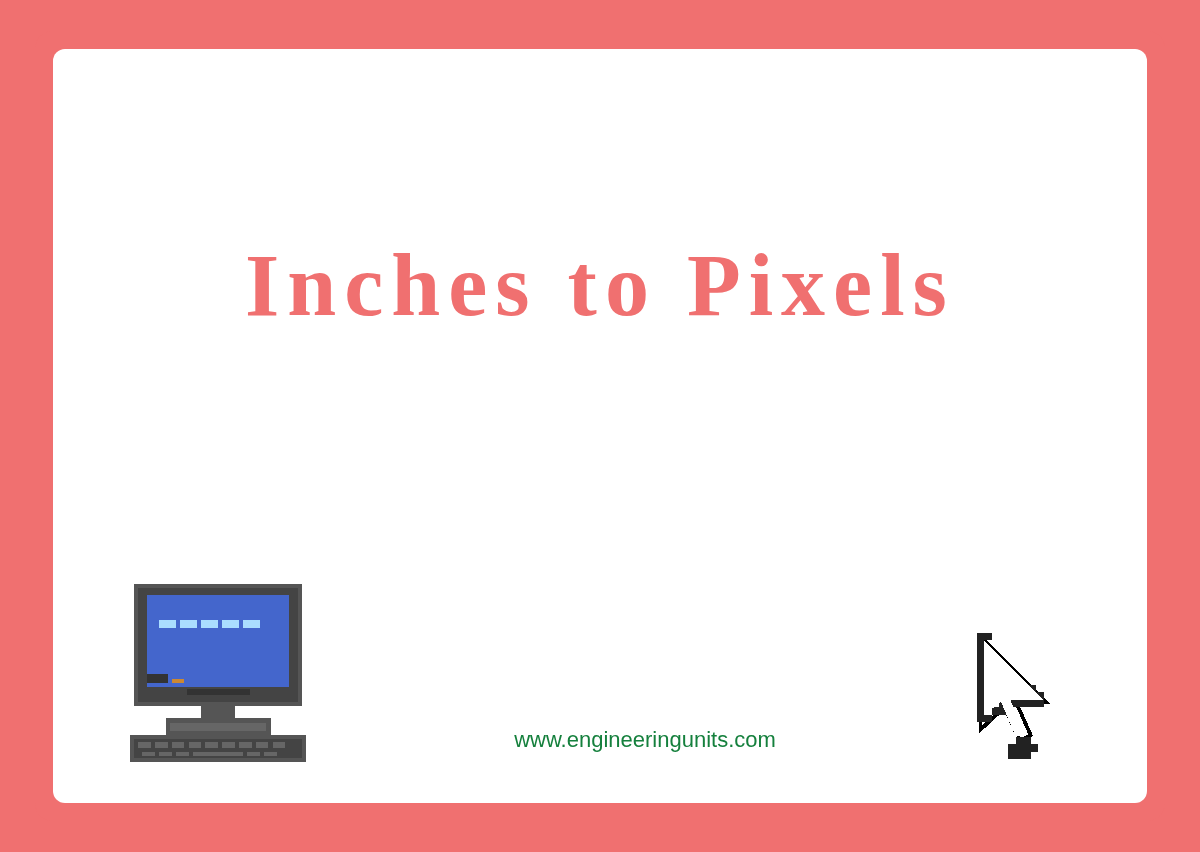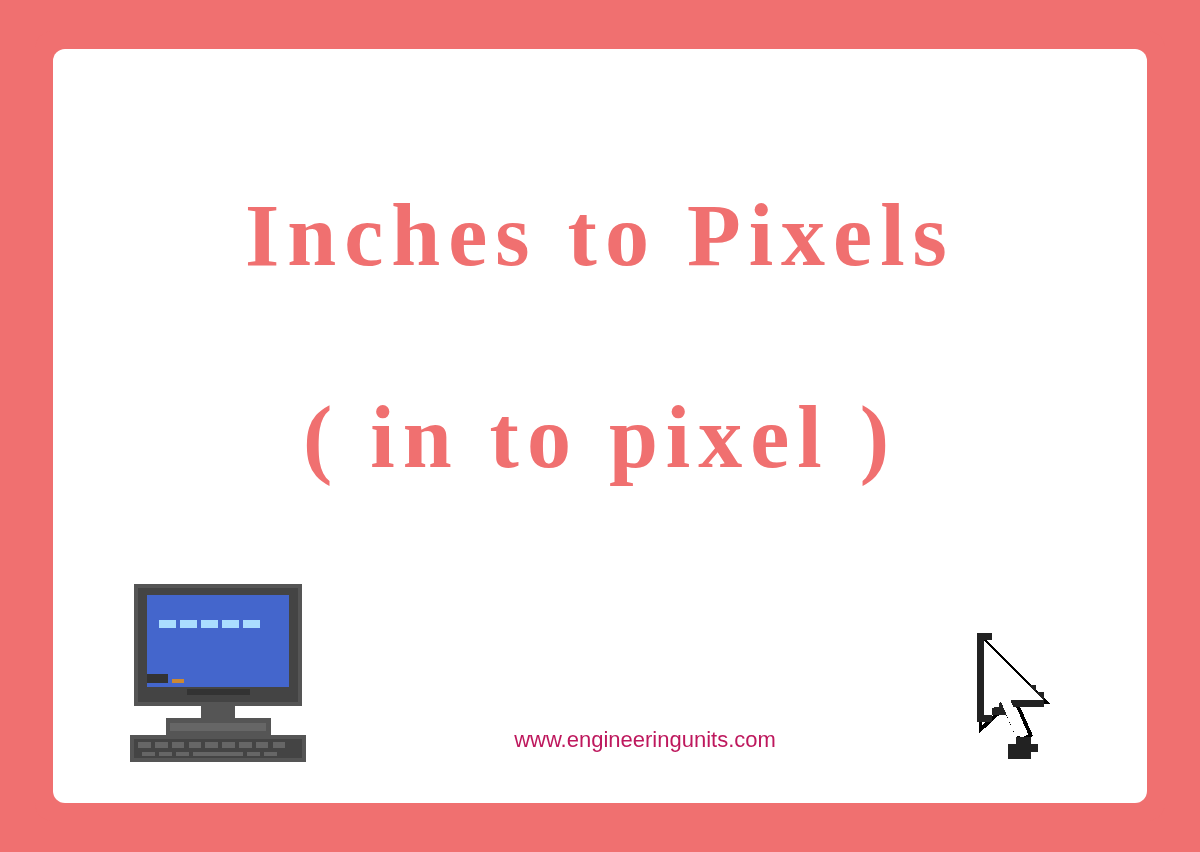--- a/index.html
+++ b/index.html
@@ -71,21 +71,21 @@
 
     .computer-icon {
       width: 210px;
       height: 190px;
       flex-shrink: 0;
     }
 
     .website-url {
       font-family: Arial, sans-serif;
       font-size: 22px;
-      color: #be185d;
+      color: #15803d;
       text-align: center;
       flex: 1;
       padding-bottom: 10px;
     }
 
     .cursor-icon {
       width: 120px;
       height: 130px;
       flex-shrink: 0;
     }
@@ -93,21 +93,20 @@
 </head>
 <body>
 
 <div class="outer-border">
   <div class="inner-card">
 
     <div class="title-section">
       <h1 class="main-title">
         <span>Inches to Pixels</span><br>
         <br>
-        <span>( in to pixel )</span>
       </h1>
     </div>
 
     <div class="bottom-section">
 
       <svg class="computer-icon" viewBox="0 0 100 90" xmlns="http://www.w3.org/2000/svg" shape-rendering="crispEdges">
 
         <rect x="10" y="5" width="80" height="58" fill="#555555"></rect>
         <rect x="12" y="7" width="76" height="54" fill="#444444"></rect>
 

